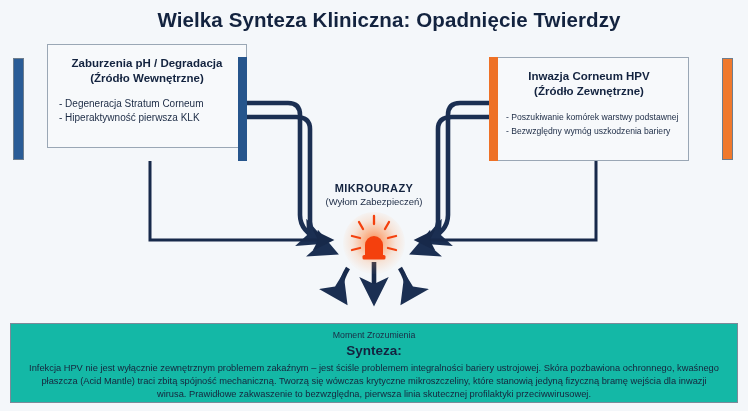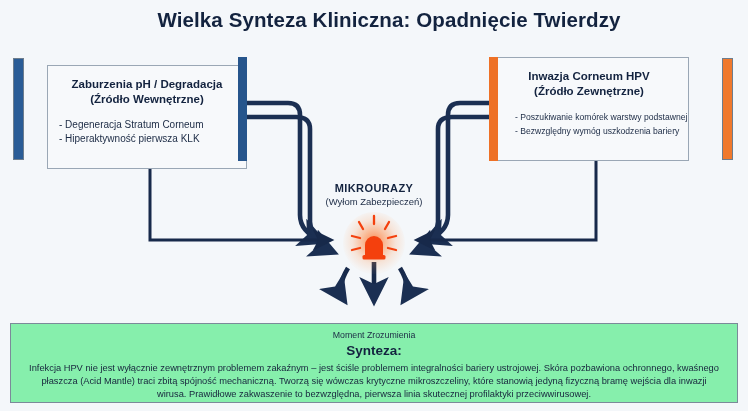--- a/index.html
+++ b/index.html
@@ -38,21 +38,21 @@
     height: 411px;
     pointer-events: none;
   }
   
   .src-box {
     position: absolute;
     background: #f7f9fb;
     border: 1px solid #9aa7b5;
     box-sizing: border-box;
   }
-  #box-left  { left: 47px;  top: 65px; width: 200px; height: 104px; }
+  #box-left  { left: 47px;  top: 44px; width: 200px; height: 104px; }
   #box-right { left: 489px; top: 57px; width: 200px; height: 104px; }
 
   .src-bar {
     position: absolute;
     top: 57px;
     width: 9px;
     height: 104px;
   }
   #bar-left-inner  { left: 238px; background: #26558c; }
   #bar-right-inner { left: 489px; background: #ee7126; }
@@ -77,21 +77,21 @@
     margin-top: 11px;
   }
   .box-bullets {
     margin-top: 11px;
     padding-left: 11px;
     font-size: 10px;
     line-height: 14px;
     color: #1b2a44;
   }
   .box-bullets div { white-space: nowrap; }
-  #box-right .box-bullets { font-size: 8.6px; padding-left: 25px; }
+  #box-right .box-bullets { font-size: 8.6px; padding-left: 16px; }
 
   
   #micro-label {
     position: absolute;
     left: 274px;
     top: 182px;
     width: 200px;
     text-align: center;
     font-size: 11px;
     font-weight: bold;
@@ -127,21 +127,21 @@
       rgba(255,180,120,0.05) 68%,
       rgba(255,200,150,0) 80%);
   }
   
   #synth {
     position: absolute;
     left: 10px;
     top: 323px;
     width: 728px;
     height: 80px;
-    background: #86efac;
+    background: #14b8a6;
     border: 1px solid #7b8a99;
     box-sizing: border-box;
   }
   #moment {
     text-align: center;
     font-size: 8.8px;
     color: #1b2a44;
     margin-top: 6px;
   }
   #synth-head {

